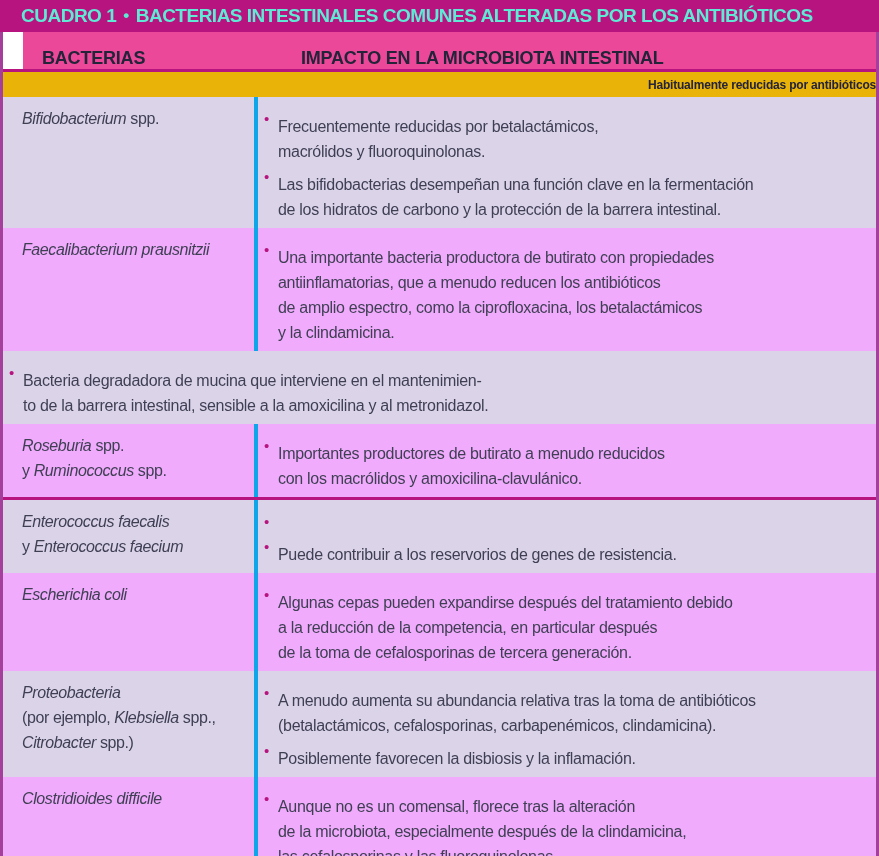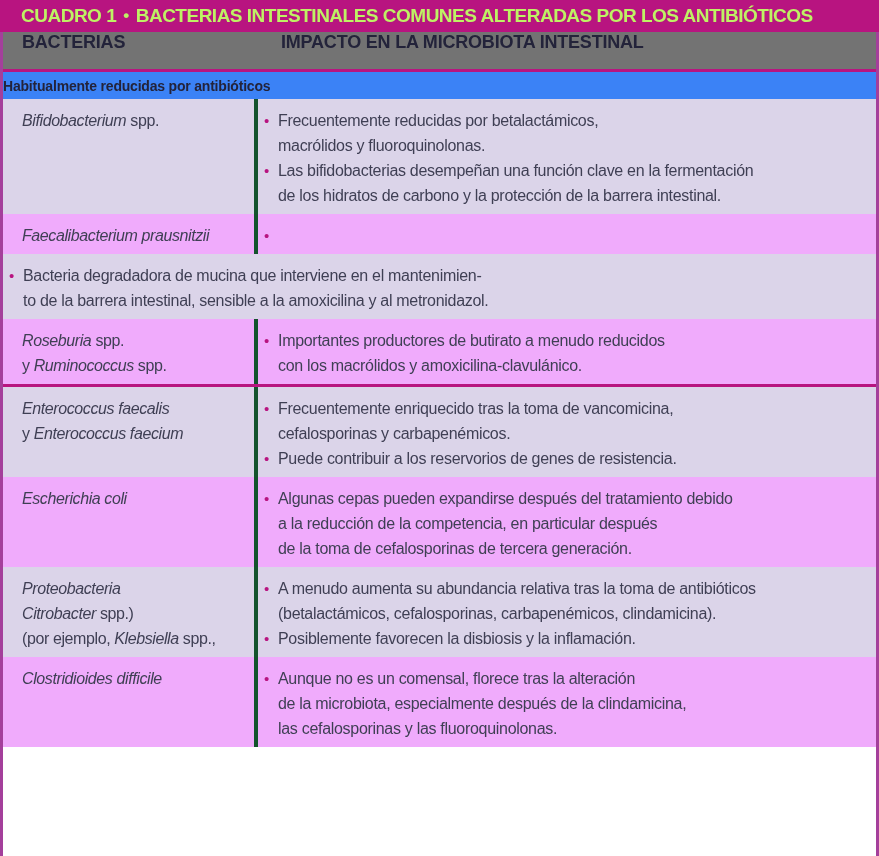--- a/index.html
+++ b/index.html
@@ -1,47 +1,47 @@
 <!DOCTYPE html>
 <html style="--magenta: #b81480; --side-border: #a43f9b; --lavender: #dbd4e9; --text: #3f3f54; --heading-text: #23233a;"><head>
 <meta charset="utf-8">
 <style>
   html,body{margin:0;padding:0;background:#fff;}
   body{width:879px;height:856px;overflow:hidden;
        font-family:"Liberation Sans","DejaVu Sans",sans-serif;
        color:var(--text,#3f3f54);}
   .table{width:879px;height:856px;overflow:hidden;background:#fff;}
-  .title-bar{height:32px;background:var(--magenta,#b81480);color:#bef264;
+  .title-bar{height:32px;background:var(--magenta,#b81480);color:#5eead4;
              display:flex;align-items:center;padding:0 0 0 21px;box-sizing:border-box;
              font-size:19px;font-weight:700;letter-spacing:-0.5px;white-space:nowrap;}
   .title-label{font-weight:800;}
   .title-sep{margin:0 7px;font-size:17px;}
   .content{border-left:3px solid var(--side-border,#a43f9b);
            border-right:3px solid var(--side-border,#a43f9b);
            box-sizing:border-box;min-height:824px;background:#fff;}
-  .col-headers{display:flex;height:37px;align-items:flex-start;background:#737373;}
+  .col-headers{display:flex;height:37px;align-items:flex-end;background:#ec4899;margin-left:20px;}
   .col-h{font-weight:700;font-size:18px;color:var(--heading-text,#23233a);letter-spacing:-0.2px;}
   .bacteria-h{flex:0 0 255px;padding-left:19px;box-sizing:border-box;}
   .impact-h{flex:1;padding-left:23px;}
   .rule{height:3px;background:var(--magenta,#b81480);}
-  .section-header{text-align:left;font-weight:700;font-size:14px;
-                  color:var(--heading-text,#23233a);background:#3b82f6;
+  .section-header{text-align:right;font-weight:700;font-size:12px;
+                  color:var(--heading-text,#23233a);background:#eab308;
                   padding:6px 0 5px;letter-spacing:-0.2px;}
   .row{display:flex;background:#f0abfc;}
   .row.shaded{background:var(--lavender,#dbd4e9);}
-  .cell-bacteria{flex:0 0 255px;box-sizing:border-box;border-right:4px solid #14532d;
+  .cell-bacteria{flex:0 0 255px;box-sizing:border-box;border-right:4px solid #0ea5e9;
                  padding:9px 2px 6px 19px;overflow:hidden;}
   .bn-line{font-size:16px;line-height:25px;letter-spacing:-0.4px;white-space:nowrap;}
   .bn-line i{font-style:italic;}
   .cell-impact{flex:1;padding:9px 4px 6px 6px;box-sizing:border-box;}
   .bullet-item{display:flex;align-items:flex-start;}
   .bullet{color:var(--magenta,#b81480);flex:0 0 auto;width:8px;margin-right:6px;
           font-size:15px;line-height:25px;}
   .btext{white-space:pre-line;font-size:16px;line-height:25px;letter-spacing:-0.3px;
-         color:var(--text,#3f3f54);}
+         color:var(--text,#3f3f54);margin-top:8px;}
 </style>
 </head>
 <body>
 
 <div class="table">
   <div class="title-bar">
     <span class="title-label">CUADRO 1</span>
     <span class="title-sep">•</span>
     <span class="title-text">BACTERIAS INTESTINALES COMUNES ALTERADAS POR LOS ANTIBIÓTICOS</span>
   </div>
@@ -70,20 +70,24 @@
             </div>
           </div>
         </div>
         <div class="row">
           <div class="cell-bacteria">
             <div class="bn-line"><i>Faecalibacterium prausnitzii</i></div>
           </div>
           <div class="cell-impact">
             <div class="bullet-item">
               <span class="bullet">•</span>
+              <span class="btext">Una importante bacteria productora de butirato con propiedades
+antiinflamatorias, que a menudo reducen los antibióticos
+de amplio espectro, como la ciprofloxacina, los betalactámicos
+ y la clindamicina.</span>
             </div>
           </div>
         </div>
         <div class="row shaded">
           <div class="cell-impact">
             <div class="bullet-item">
               <span class="bullet">•</span>
               <span class="btext">Bacteria degradadora de mucina que interviene en el mantenimien-
 to de la barrera intestinal, sensible a la amoxicilina y al metronidazol.</span>
             </div>
@@ -104,22 +108,20 @@
         </div>
         <div class="rule"></div>
         <div class="row shaded">
           <div class="cell-bacteria">
             <div class="bn-line"><i>Enterococcus faecalis</i></div>
             <div class="bn-line"><span>y </span><i>Enterococcus faecium</i></div>
           </div>
           <div class="cell-impact">
             <div class="bullet-item">
               <span class="bullet">•</span>
-              <span class="btext">Frecuentemente enriquecido tras la toma de vancomicina,
-cefalosporinas y carbapenémicos.</span>
             </div>
             <div class="bullet-item">
               <span class="bullet">•</span>
               <span class="btext">Puede contribuir a los reservorios de genes de resistencia.</span>
             </div>
           </div>
         </div>
         <div class="row">
           <div class="cell-bacteria">
             <div class="bn-line"><i>Escherichia coli</i></div>
@@ -129,22 +131,22 @@
               <span class="bullet">•</span>
               <span class="btext">Algunas cepas pueden expandirse después del tratamiento debido
 a la reducción de la competencia, en particular después
 de la toma de cefalosporinas de tercera generación.</span>
             </div>
           </div>
         </div>
         <div class="row shaded">
           <div class="cell-bacteria">
             <div class="bn-line"><i>Proteobacteria</i></div>
+            <div class="bn-line"><span>(por ejemplo, </span><i>Klebsiella</i><span> spp.,</span></div>
             <div class="bn-line"><i>Citrobacter</i><span> spp.)</span></div>
-            <div class="bn-line"><span>(por ejemplo, </span><i>Klebsiella</i><span> spp.,</span></div>
           </div>
           <div class="cell-impact">
             <div class="bullet-item">
               <span class="bullet">•</span>
               <span class="btext">A menudo aumenta su abundancia relativa tras la toma de antibióticos
 (betalactámicos, cefalosporinas, carbapenémicos, clindamicina).</span>
             </div>
             <div class="bullet-item">
               <span class="bullet">•</span>
               <span class="btext">Posiblemente favorecen la disbiosis y la inflamación.</span>

